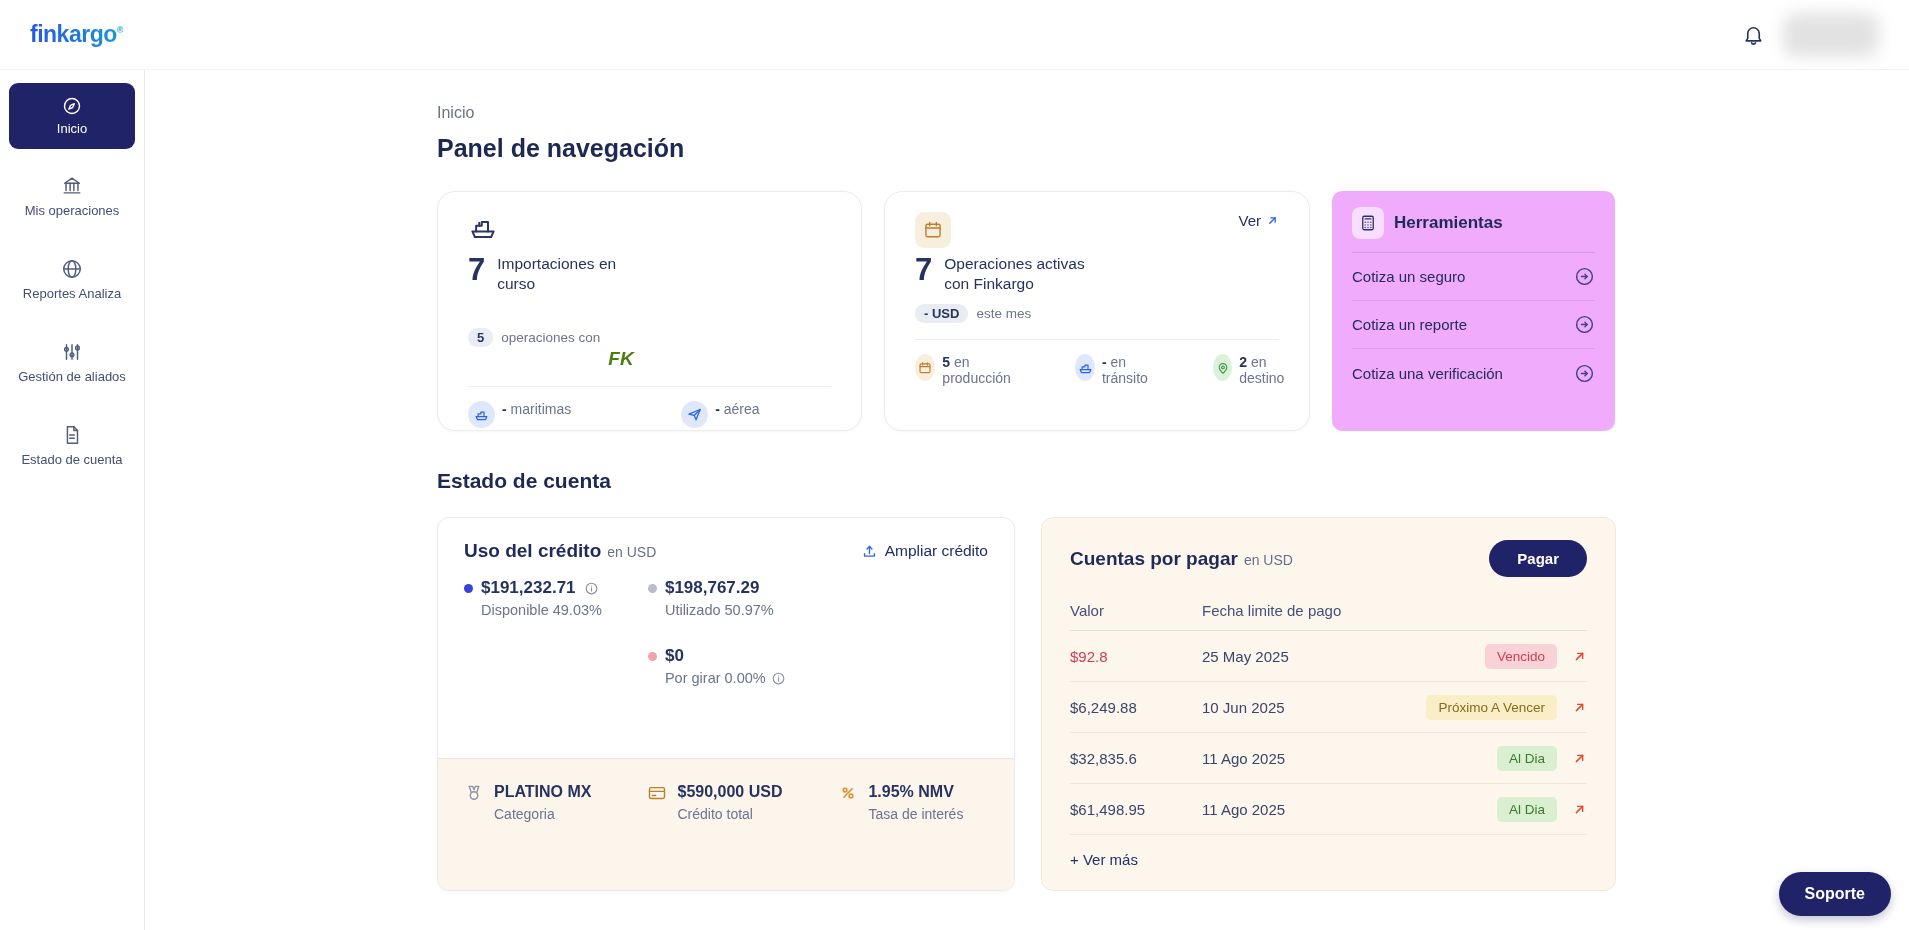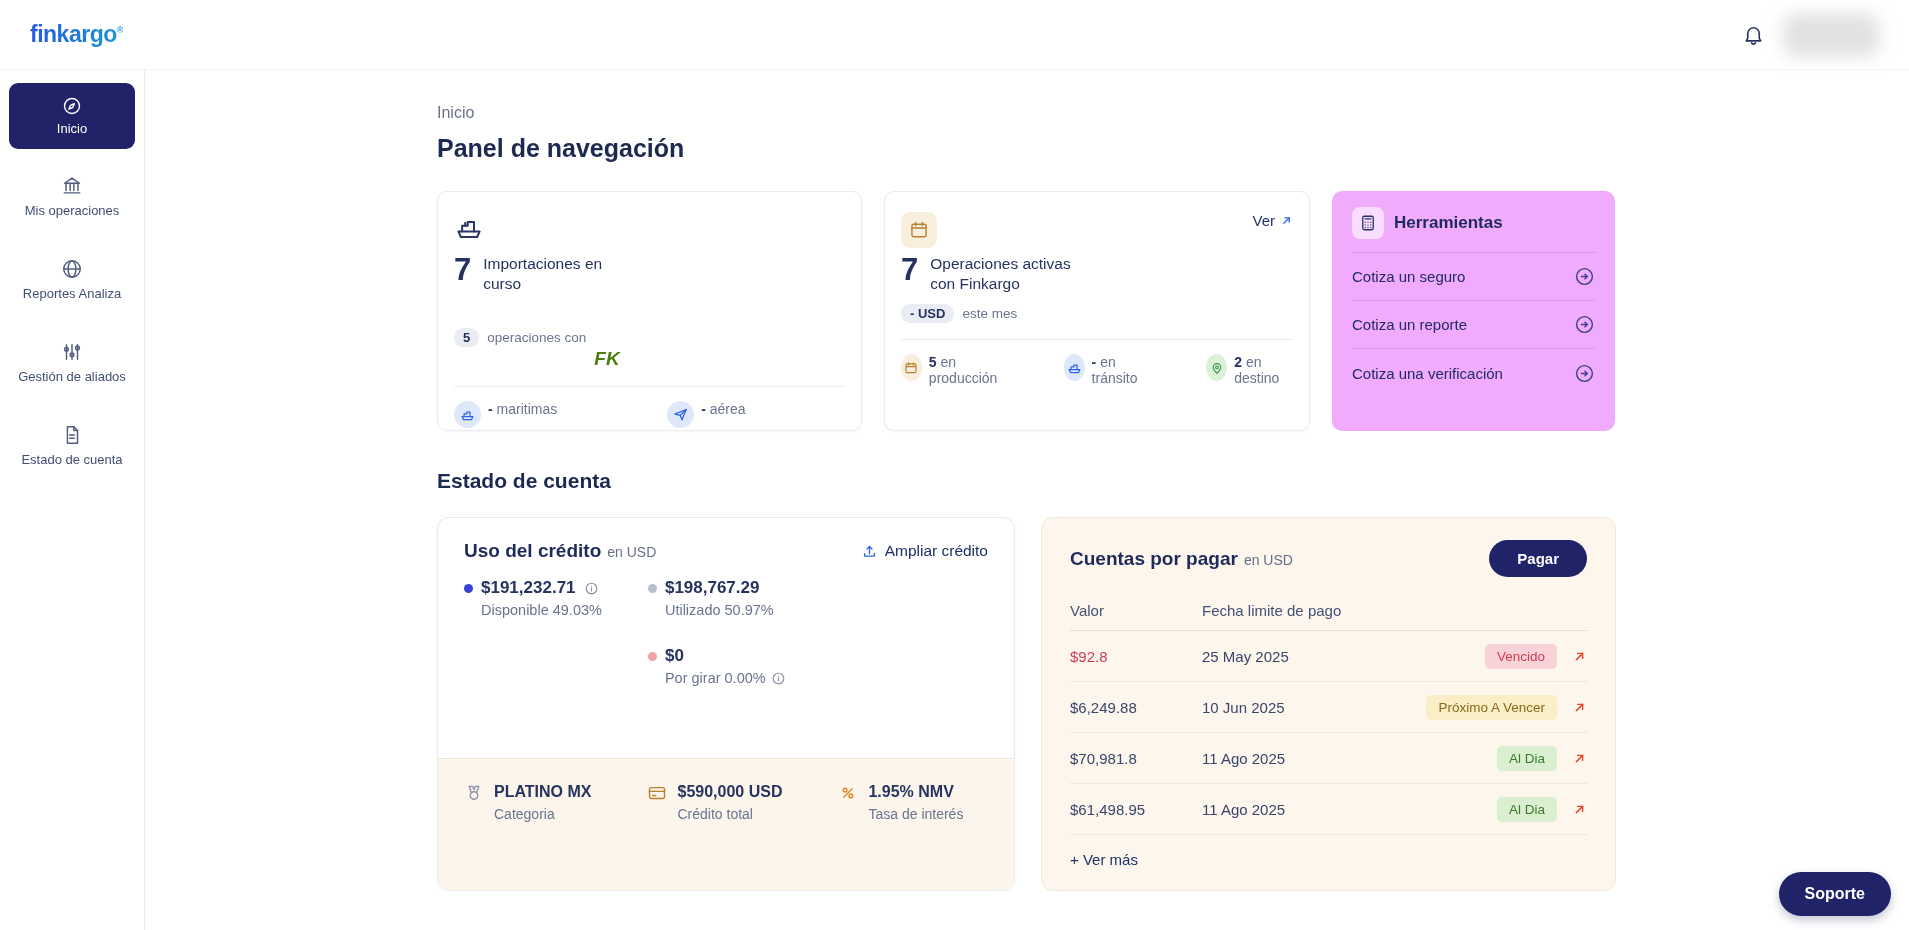--- a/index.html
+++ b/index.html
@@ -33,21 +33,21 @@
   .side-item.active .si-ico { color:#fff; }
 
   .main { flex:1; position:relative; }
   .content { width:1180px; margin:0 auto; padding-top:34px; }
 
   .breadcrumb { font-size:16px; color:#6a7288; margin-bottom:12px; }
   .page-title { font-size:25px; font-weight:700; color:#1d2950; margin-bottom:28px; }
 
   
   .cards-row { display:flex; gap:22px; margin-bottom:38px; }
-  .card { background:#fff; border:1px solid #e9ebf0; border-radius:10px; padding:20px 16px;
+  .card { background:#fff; border:1px solid #e9ebf0; border-radius:18px; padding:20px 30px;
           box-shadow:0 1px 3px rgba(16,24,40,.04); }
   .card-imports { width:425px; height:240px; }
   .card-ops { width:426px; height:240px; }
 
   .card-head-row { display:flex; align-items:flex-start; justify-content:space-between; height:40px; }
   .plain-ico { color:#2b3666; }
   .sq-ico { width:36px; height:36px; border-radius:9px; background:#f8eedd; color:#b9802f;
             display:flex; align-items:center; justify-content:center; }
   .ver-link { display:flex; align-items:center; gap:5px; font-size:15px; color:#23306b; cursor:pointer; }
   .ver-link .arrow { color:#2c63e8; }
@@ -511,21 +511,21 @@
               <span class="p-date">10 Jun 2025</span>
               <span class="badge soon">Próximo A Vencer</span>
               <span class="row-arrow">
                 <svg width="15" height="15" viewBox="0 0 24 24" fill="none" stroke="currentColor" stroke-width="2.3" stroke-linecap="round" stroke-linejoin="round">
                     <path d="M7 17 17 7"></path>
                     <path d="M9 7h8v8"></path>
                   </svg>
               </span>
             </div>
             <div class="p-row">
-              <span class="p-val">$70,981.8</span>
+              <span class="p-val">$32,835.6</span>
               <span class="p-date">11 Ago 2025</span>
               <span class="badge ok">Al Dia</span>
               <span class="row-arrow">
                 <svg width="15" height="15" viewBox="0 0 24 24" fill="none" stroke="currentColor" stroke-width="2.3" stroke-linecap="round" stroke-linejoin="round">
                     <path d="M7 17 17 7"></path>
                     <path d="M9 7h8v8"></path>
                   </svg>
               </span>
             </div>
             <div class="p-row">

